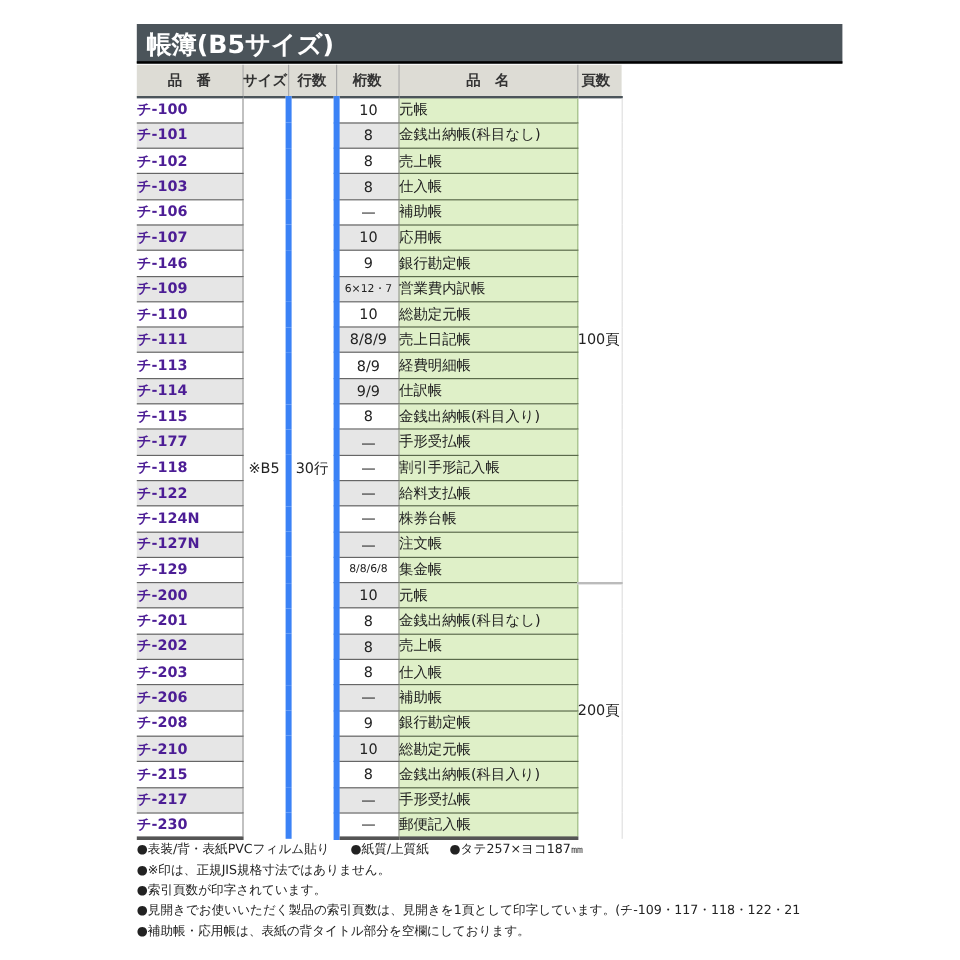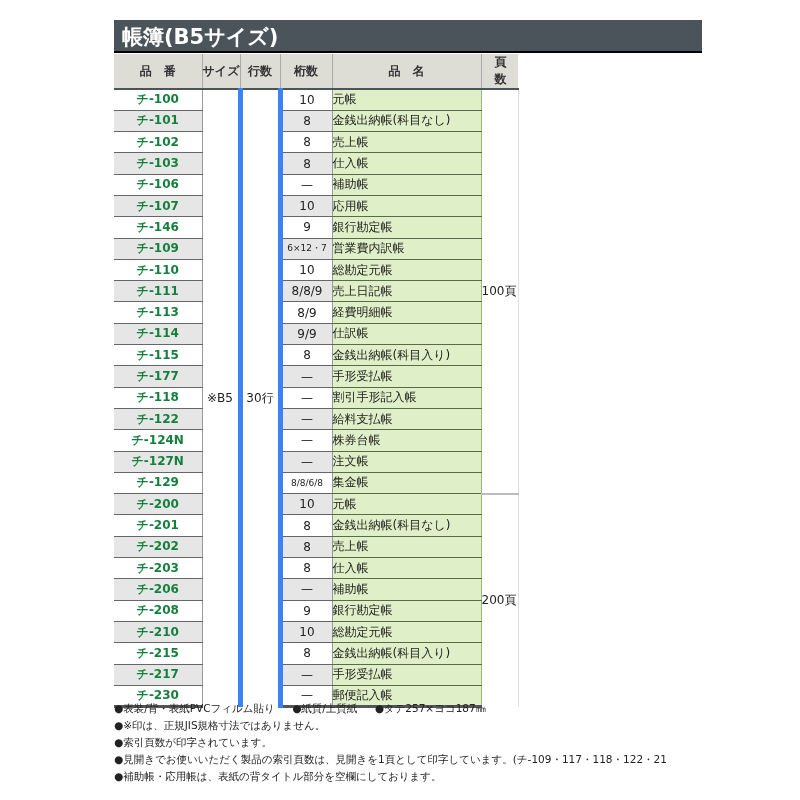--- a/index.html
+++ b/index.html
@@ -7,24 +7,24 @@
          font-family: "DejaVu Sans", sans-serif; color: #222; }
   .title-bar { position: absolute; left: 114px; top: 20px; width: 588px; height: 33px;
                background: #4b545a; border-bottom: 2px solid #000000; box-sizing: border-box; }
   .title-bar span { position: absolute; left: 8px; top: 3px; color: #ffffff;
                     font-size: 21px; font-weight: bold; letter-spacing: 0px; }
   table.ledger { position: absolute; left: 114px; top: 54px; border-collapse: collapse;
                  table-layout: fixed; }
   table.ledger th { background: #dddcd5; color: #333; font-size: 12px; font-weight: bold;
                     height: 26px; padding: 0; border-right: 1px solid #aaa;
                     border-bottom: 2px solid #4b545a; text-align: center; }
-  table.ledger th.h-pages { border-right: none; text-align: left; padding-left: 13px; }
+  table.ledger th.h-pages { border-right: none; text-align: left; padding-left: 3px; }
   table.ledger td { height: 21.3px; padding: 0; font-size: 12px; box-sizing: border-box; }
-  td.code { font-weight: bold; font-size: 15px; text-align: center; border-bottom: 1px solid #666;
-            border-right: 1px solid #999; color: #15803d; }
+  td.code { font-weight: bold; font-size: 15px; border-bottom: 1px solid #666;
+            border-right: 1px solid #999; color: #4c1d95; }
   tr.alt td.code, tr.alt td.digits { background: #e6e6e6; }
   td.size, td.lines { text-align: center; border-right: 5px solid #3b82f6; font-size: 12px; vertical-align: middle; }
   td.digits { text-align: center; border-bottom: 1px solid #666; border-right: 1px solid #999;
               border-left: 1px solid #999; font-size: 12px; }
   td.digits.small { font-size: 9px; }
   td.name { background: #dff0c8; border-bottom: 1px solid #5a6a4a; border-right: 1px solid #9ab87a;
             text-align: left; padding-left: 6px; font-size: 12px; white-space: nowrap; margin-left: 24px; }
   td.pages { font-size: 11px; text-align: left; padding-left: 3px; vertical-align: middle;
              border-right: 1px solid #e0e0e0; }
   td.pages.first { border-bottom: 2px solid #bbb; }

